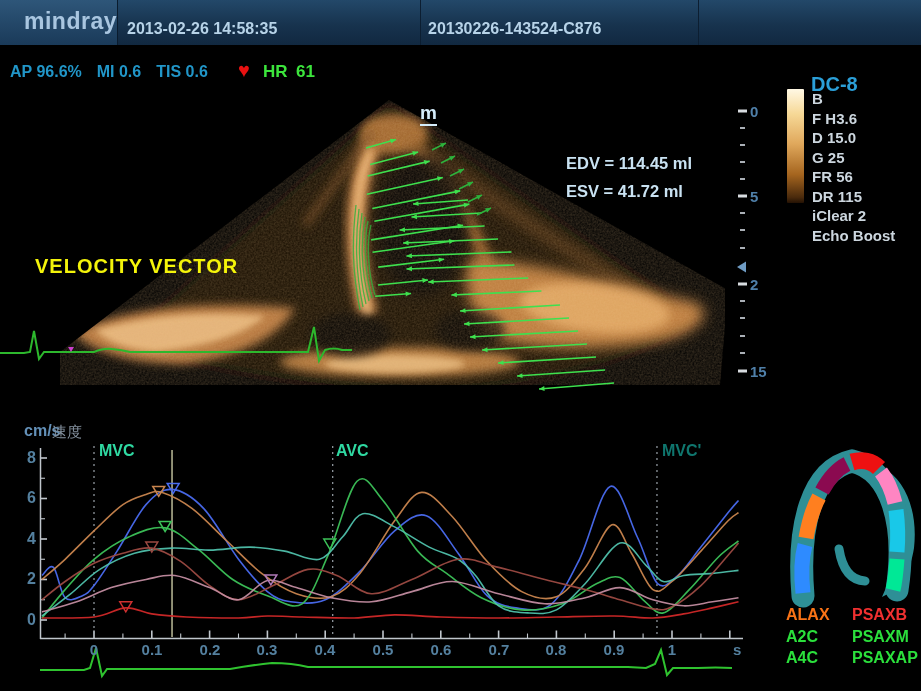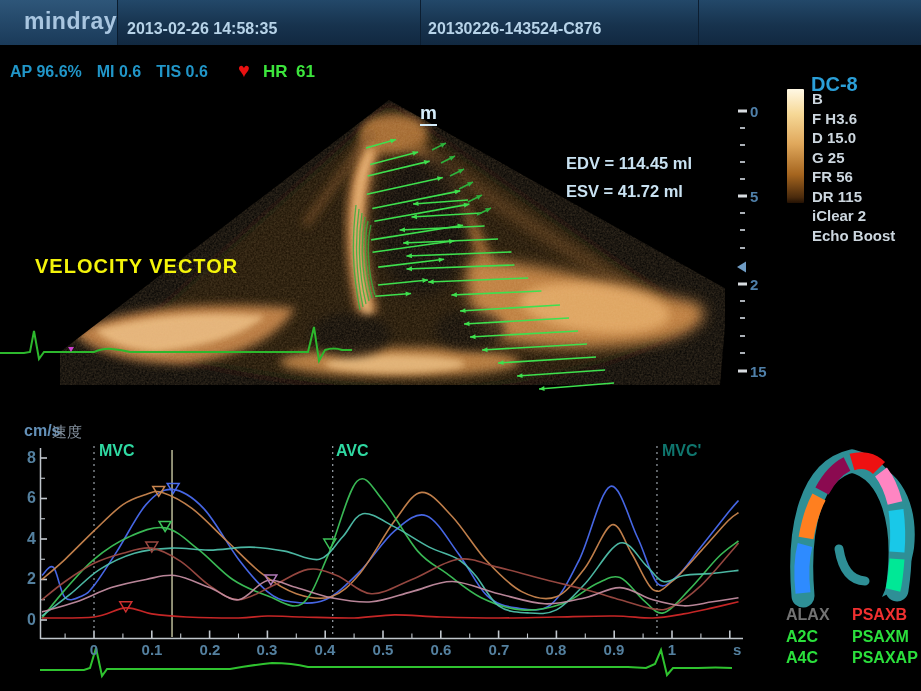--- a/index.html
+++ b/index.html
@@ -313,18 +313,18 @@
 <span class="abs xtick" style="left:499px;top:641px">0.7</span>
 <span class="abs xtick" style="left:556px;top:641px">0.8</span>
 <span class="abs xtick" style="left:614px;top:641px">0.9</span>
 <span class="abs xtick" style="left:672px;top:641px">1</span>
 <span class="abs sunit">s</span>
 
 <span class="abs event-label" style="left: 99px; color: rgb(47, 217, 162); text-align: center;">MVC</span>
 <span class="abs event-label" style="left: 336px; color: rgb(47, 217, 162);">AVC</span>
 <span class="abs event-label" style="left: 661.972px; color: #0f766e;">MVC'</span>
 
-<span class="abs leg" style="left: 786px; top: 606px; color: #737373;">ALAX</span>
+<span class="abs leg" style="left: 786px; top: 606px; color: #f97316;">ALAX</span>
 <span class="abs leg" style="left: 786px; top: 628px; color: rgb(43, 224, 60);">A2C</span>
 <span class="abs leg" style="left: 786px; top: 649px; color: rgb(43, 224, 60);">A4C</span>
 <span class="abs leg" style="left: 852px; top: 606px; color: rgb(240, 48, 48);">PSAXB</span>
 <span class="abs leg" style="left: 852px; top: 628px; color: rgb(43, 224, 60);">PSAXM</span>
 <span class="abs leg" style="left: 852px; top: 649px; color: rgb(43, 224, 60);">PSAXAP</span>
 
 </body></html>

